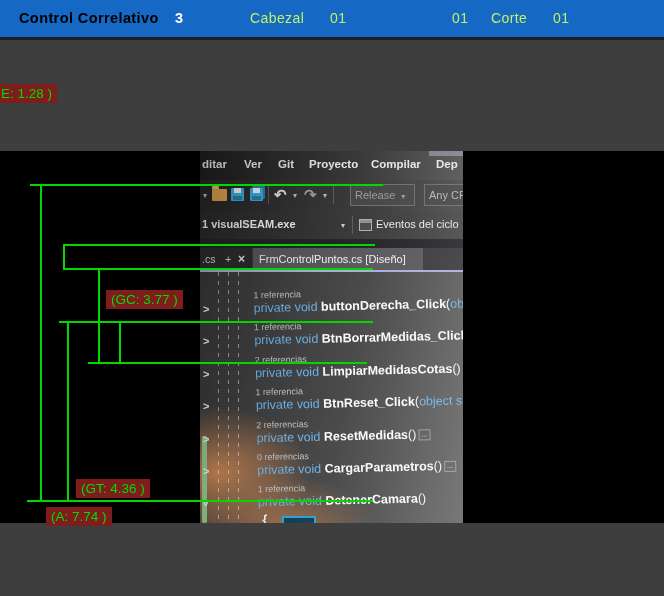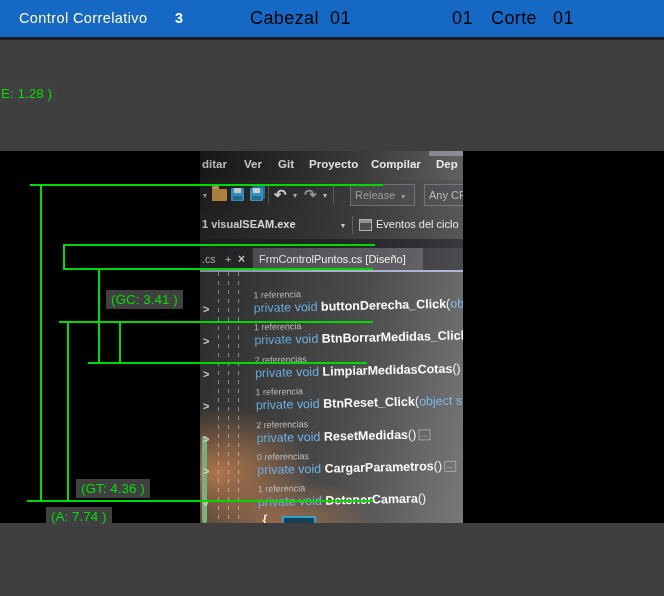--- a/index.html
+++ b/index.html
@@ -1,35 +1,35 @@
 <!DOCTYPE html>
 <html><head>
 <meta charset="utf-8">
 <style>
   html,body{margin:0;padding:0;background:#111;}
   .stage{position:relative;width:664px;height:596px;background:#000;overflow:hidden;
          font-family:"Liberation Sans",sans-serif;}
 
   
   .hdr{position:absolute;left:0;top:0;width:664px;height:37px;background:#1569c5;z-index:2;}
-  .hdr span{position:absolute;top:0;line-height:37px;color:#000000;font-size:18px;letter-spacing:.4px;}
-  .hdr .title{left:19px;font-weight:normal;color:#fef9c3;font-size:14.5px;}
+  .hdr span{position:absolute;top:0;line-height:37px;color:#bef264;font-size:14px;letter-spacing:.4px;}
+  .hdr .title{left:19px;font-weight:bold;color:#000000;font-size:14.5px;}
   .hdr .titlenum{left:175px;font-weight:bold;color:#fff;font-size:14.5px;}
   .f-cab{left:250px;} .f-cab-v{left:330px;}
   .f-mue{left:372px;} .f-mue-v{left:452px;}
   .f-cor{left:491px;} .f-cor-v{left:553px;}
   .hdr-shadow{position:absolute;left:0;top:37px;width:664px;height:3px;background:#1e1e1e;z-index:2;}
 
   
   .band-top{position:absolute;left:0;top:40px;width:664px;height:111px;background:#3e3e3e;z-index:1;}
   .band-bot{position:absolute;left:0;top:523px;width:664px;height:73px;background:#3e3e3e;z-index:1;}
 
   
   .ml{position:absolute;background:#00d800;z-index:5;}
-  .mlabel{position:absolute;background:#404040;color:#00dd00;font-size:13.5px;line-height:17px;
+  .mlabel{position:absolute;background:#7f1d1d;color:#00dd00;font-size:13.5px;line-height:17px;
           padding:1px 5px;white-space:nowrap;z-index:6;}
   .mlabel.edge{padding-left:1px;}
 
   
   .photo{position:absolute;left:200px;top:151px;width:263px;height:372px;background:#2e2e2e;
          overflow:hidden;z-index:3;}
   .photo *{white-space:nowrap;}
   .p-topstrip{position:absolute;right:0;top:0;width:34px;height:5px;background:#8e8e9e;opacity:.8;}
   .p-menubar{position:absolute;left:0;top:0;width:263px;height:29px;
              background:linear-gradient(95deg,#1f1f1f,#383838 60%,#525252 100%);}
@@ -229,17 +229,17 @@
   <div class="ml" style="left:63px;top:244px;width:2px;height:26px"></div>
   <div class="ml" style="left:64px;top:268px;width:309px;height:2px"></div>
   <div class="ml" style="left:98px;top:268px;width:2px;height:96px"></div>
   <div class="ml" style="left:59px;top:321px;width:314px;height:2px"></div>
   <div class="ml" style="left:119px;top:321px;width:2px;height:43px"></div>
   <div class="ml" style="left:88px;top:362px;width:279px;height:2px"></div>
   <div class="ml" style="left:67px;top:321px;width:2px;height:181px"></div>
   <div class="ml" style="left:27px;top:500px;width:346px;height:2px"></div>
 
   <div class="mlabel edge" style="left:0;top:84px">E: 1.28 )</div>
-  <div class="mlabel" style="left:106px;top:290px">(GC: 3.41 )</div>
+  <div class="mlabel" style="left:106px;top:290px">(GC: 3.77 )</div>
   <div class="mlabel" style="left:76px;top:479px">(GT: 4.36 )</div>
   <div class="mlabel" style="left:46px;top:507px">(A: 7.74 )</div>
 
 </div>
 
 </body></html>

